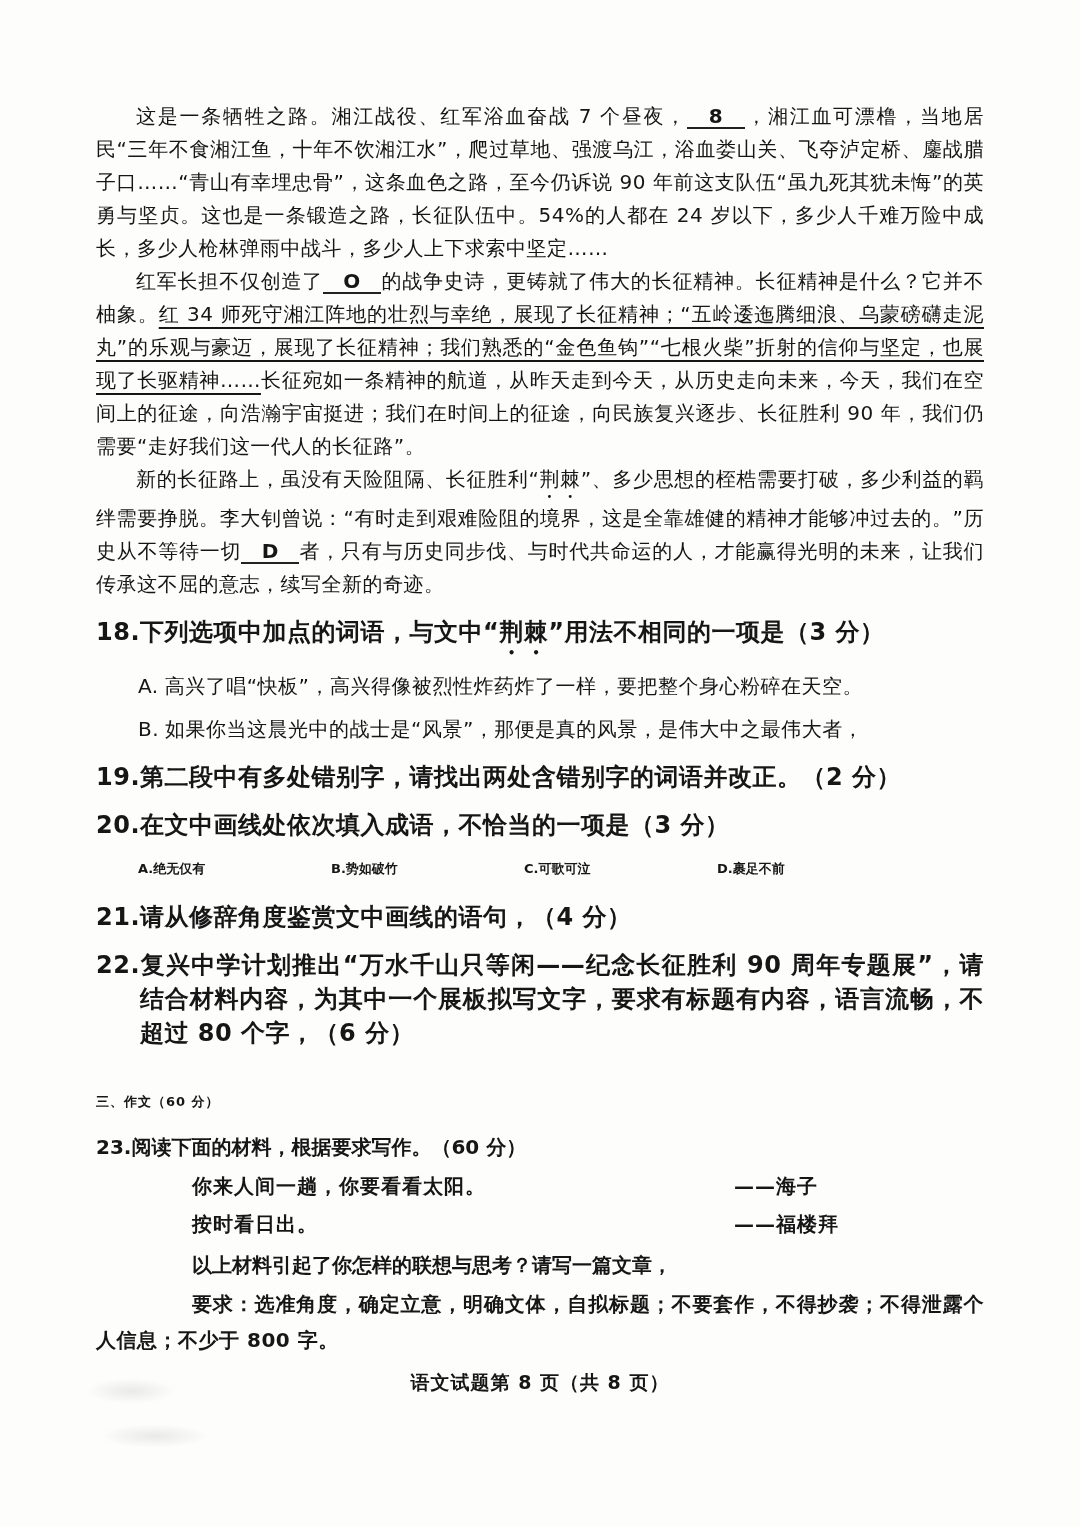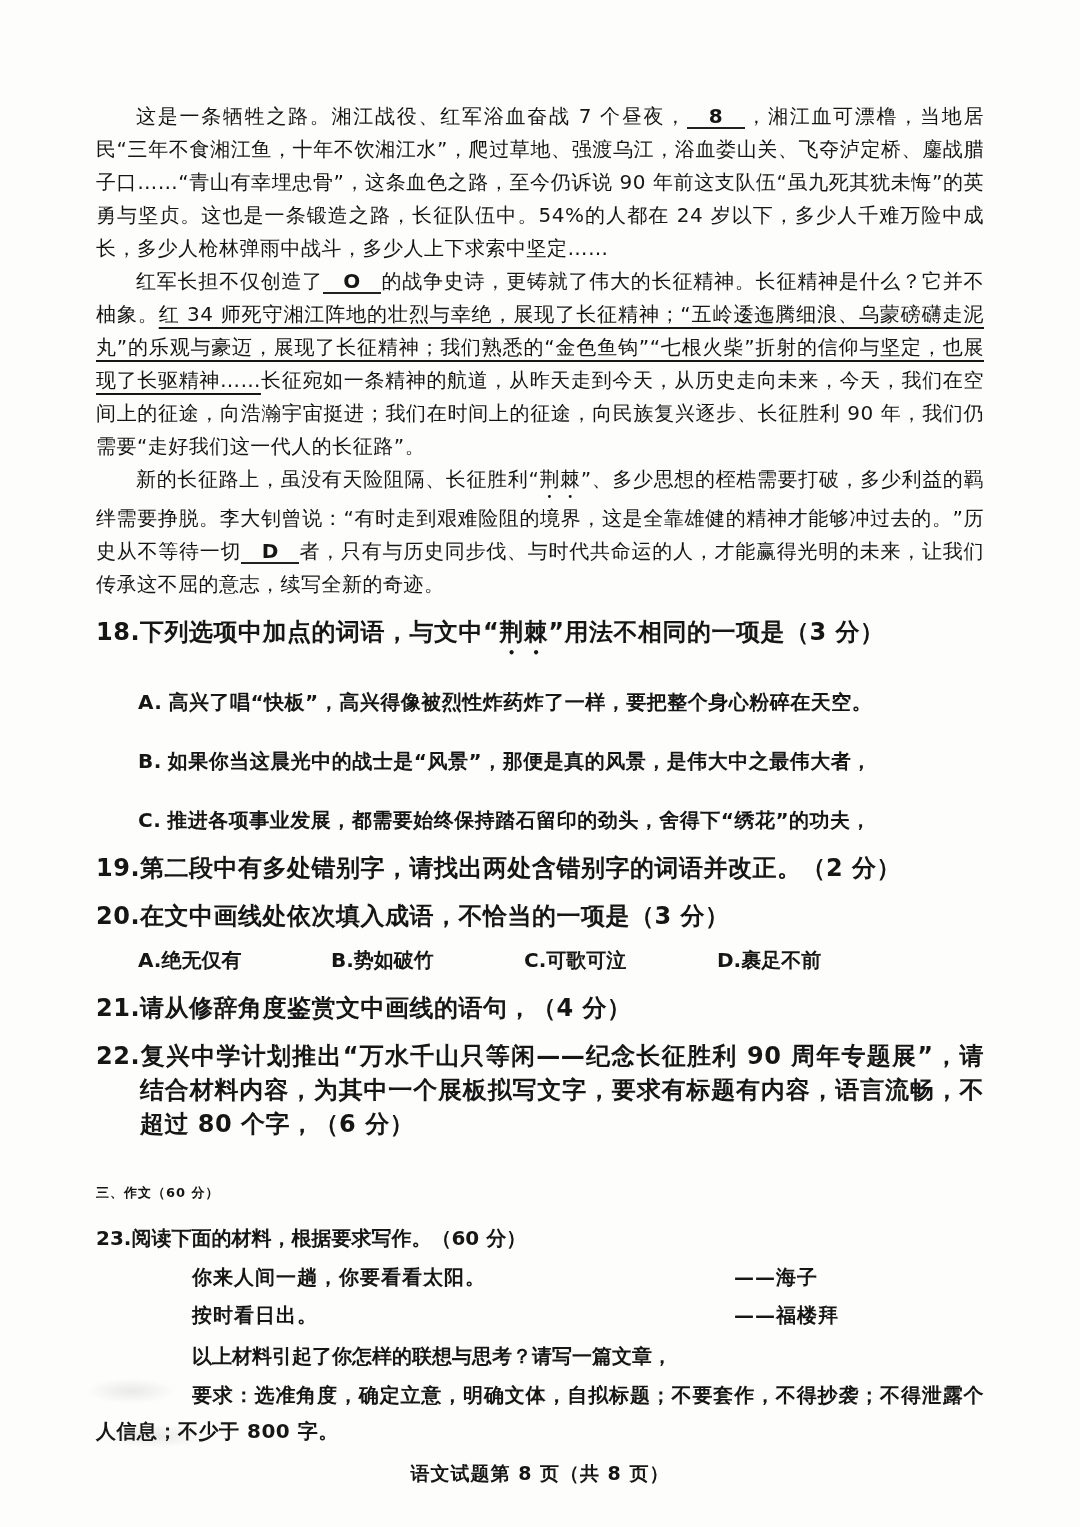--- a/index.html
+++ b/index.html
@@ -55,31 +55,31 @@
     padding-left:44px;
     text-align:justify;
     letter-spacing:0.5px;
   }
   .qnum{
     display:inline-block;
     width:44px;
     margin-left:-44px;
   }
   .opt{
-    margin:25px 0 0 42px;
+    margin:9px 0 0 42px;
     font-size:20px;
     line-height:34px;
-    font-weight:700;
+    font-weight:400;
     letter-spacing:0.5px;
   }
   .opt .lbl{margin-right:6px;}
   .opt-row{
     display:flex;
     margin:10px 0 0 42px;
-    font-size:20px;
+    font-size:13px;
     font-weight:600;
     line-height:34px;
   }
   .opt-row .opt-cell{width:193px;}
   .opt-row .opt-cell:last-child{width:auto;}
   
   .section-title{
     margin:34px 0 0 0;
     font-size:13px;
     font-weight:700;
@@ -143,21 +143,20 @@
 
     <p><span>红军长担不仅创造了</span><span class="blank">O</span><span>的战争史诗，更铸就了伟大的长征精神。长征精神是什么？它并不柚象。</span><span class="uline">红 34 师死守湘江阵地的壮烈与幸绝，展现了长征精神；“五岭逶迤腾细浪、乌蒙磅礴走泥丸”的乐观与豪迈，展现了长征精神；我们熟悉的“金色鱼钩”“七根火柴”折射的信仰与坚定，也展现了长驱精神……</span><span>长征宛如一条精神的航道，从昨天走到今天，从历史走向未来，今天，我们在空间上的征途，向浩瀚宇宙挺进；我们在时间上的征途，向民族复兴逐步、长征胜利 90 年，我们仍需要“走好我们这一代人的长征路”。</span></p>
 
     <p><span>新的长征路上，虽没有天险阻隔、长征胜利“</span><span class="emph">荆棘</span><span>”、多少思想的桎梏需要打破，多少利益的羁绊需要挣脱。李大钊曾说：“有时走到艰难险阻的境界，这是全靠雄健的精神才能够冲过去的。”历史从不等待一切</span><span class="blank">D</span><span>者，只有与历史同步伐、与时代共命运的人，才能赢得光明的未来，让我们传承这不屈的意志，续写全新的奇迹。</span></p>
   </div>
 
   <p class="q"><span class="qnum">18.</span><span>下列选项中加点的词语，与文中“</span><span class="emph">荆棘</span><span>”用法不相同的一项是（3 分）</span></p>
 
   <p class="opt"><span class="lbl">A.</span><span>高兴了唱“快板”，高兴得像被烈性炸药炸了一样，要把整个身心粉碎在天空。</span></p>
   <p class="opt"><span class="lbl">B.</span><span>如果你当这晨光中的战士是“风景”，那便是真的风景，是伟大中之最伟大者，</span></p>
-  <p class="opt"><span class="lbl">C.</span><span>推进各项事业发展，都需要始终保持踏石留印的劲头，舍得下“绣花”的功夫，</span></p>
 
   <p class="q"><span class="qnum">19.</span><span>第二段中有多处错别字，请找出两处含错别字的词语并改正。（2 分）</span></p>
 
   <p class="q"><span class="qnum">20.</span><span>在文中画线处依次填入成语，不恰当的一项是（3 分）</span></p>
   <div class="opt-row">
     <span class="opt-cell"><span class="lbl">A.</span><span>绝无仅有</span></span>
     <span class="opt-cell"><span class="lbl">B.</span><span>势如破竹</span></span>
     <span class="opt-cell"><span class="lbl">C.</span><span>可歌可泣</span></span>
     <span class="opt-cell"><span class="lbl">D.</span><span>裹足不前</span></span>
   </div>

